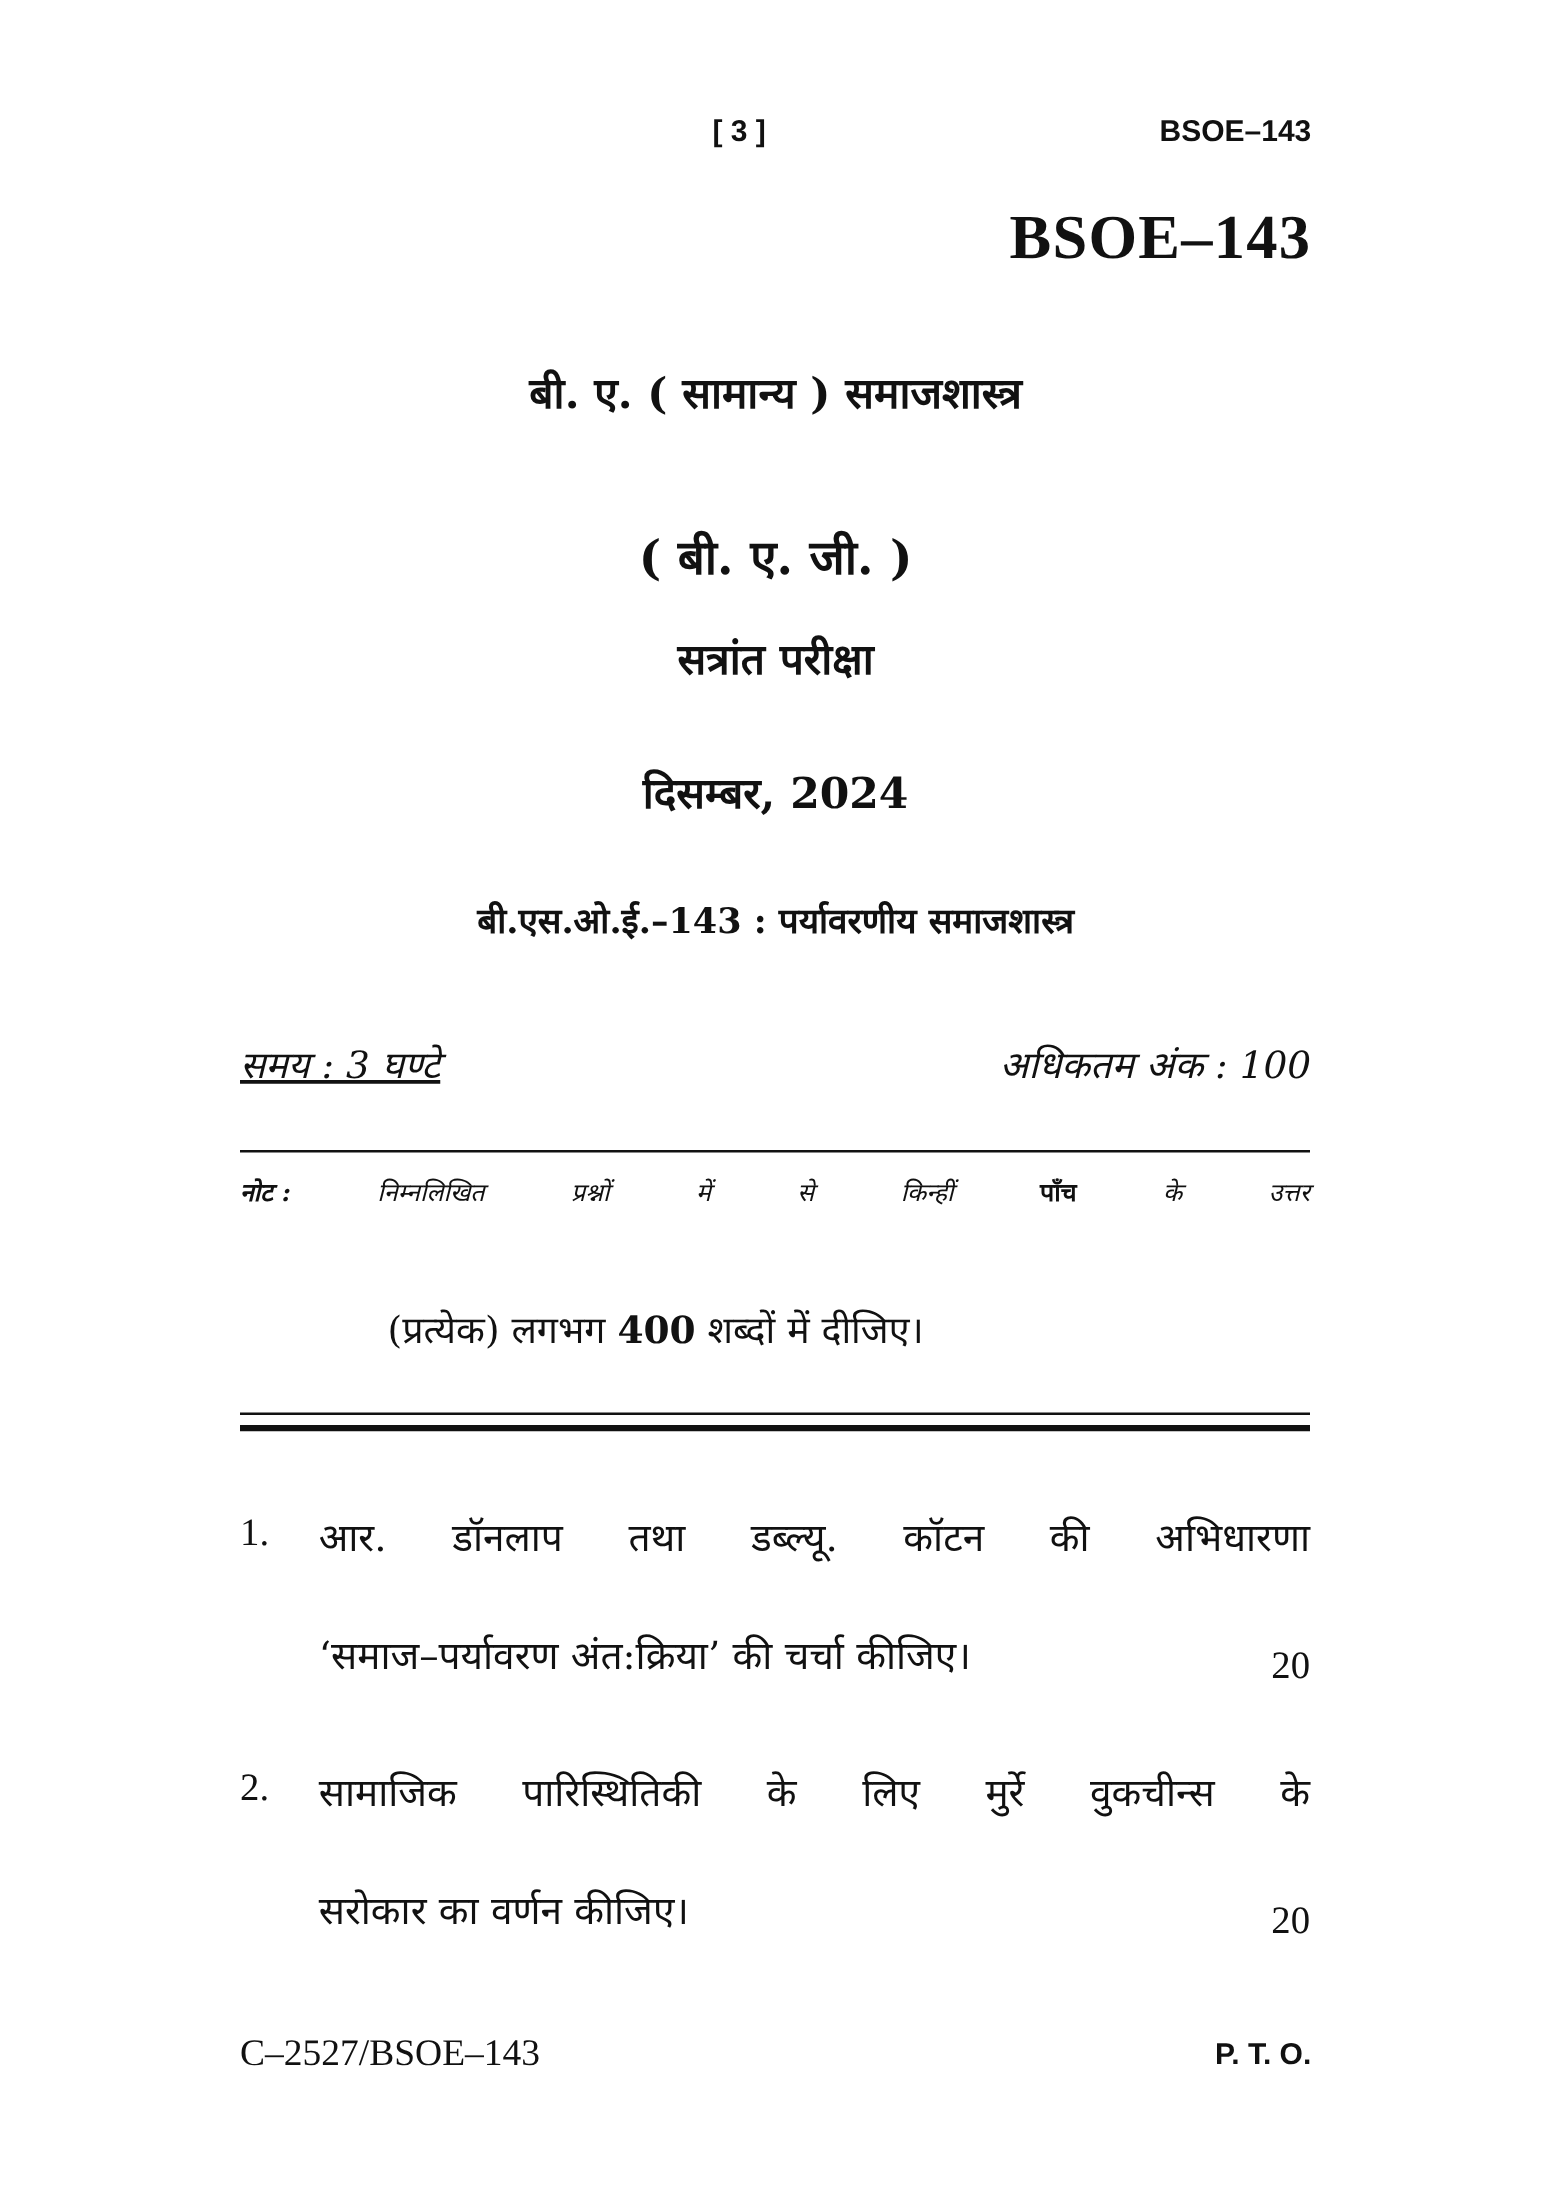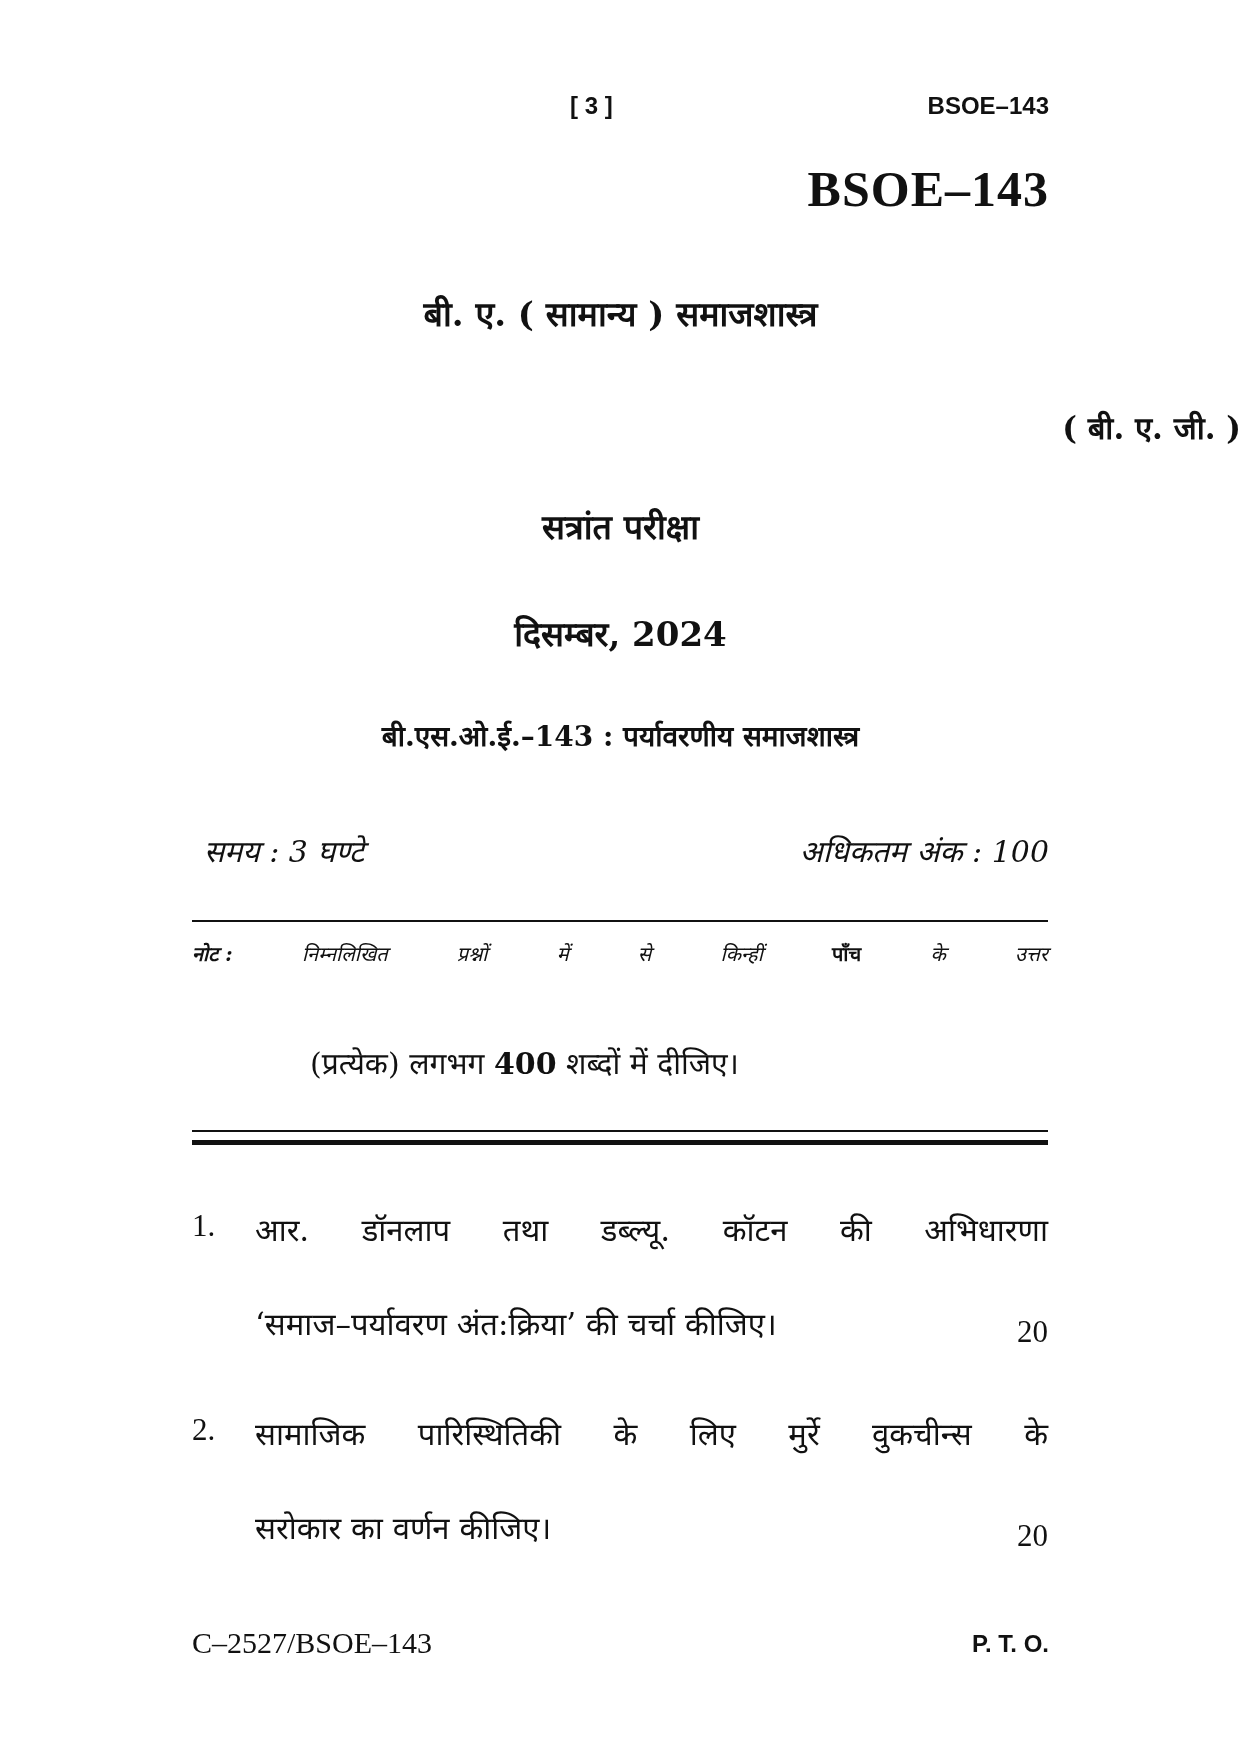--- a/index.html
+++ b/index.html
@@ -18,28 +18,28 @@
       font-weight: bold; font-size: 24px;
     }
     .big-code {
       right: 192px; top: 160px; font-family: "Liberation Serif", serif;
       font-weight: bold; font-size: 50px; letter-spacing: 1px;
     }
     .center-line {
       left: 0; width: 1241px; text-align: center; font-weight: bold;
     }
     .t1 { top: 290px; font-size: 34px; }
-    .t2 { top: 406px; font-size: 31px; text-align: right; }
+    .t2 { top: 418px; font-size: 38px; }
     .t3 { top: 503px; font-size: 34px; }
     .t4 { top: 610px; font-size: 34px; }
     .t5 { top: 716px; font-size: 28px; }
     .meta {
       top: 830px; font-style: italic; font-size: 30px;
     }
-    .meta-left { left: 204px; }
+    .meta-left { left: 192px; text-decoration: underline; }
     .meta-right { right: 192px; }
     .rule { left: 192px; width: 856px; background: #111; }
     .rule1 { top: 920px; height: 2px; }
     .note-line1 {
       left: 192px; width: 856px; top: 940px; font-size: 20px; font-style: italic;
       display: flex; justify-content: space-between; align-items: baseline;
     }
     .note-line1 b { font-style: italic; }
     .note-line2 {
       left: 310px; top: 1042px; font-size: 30px; 

